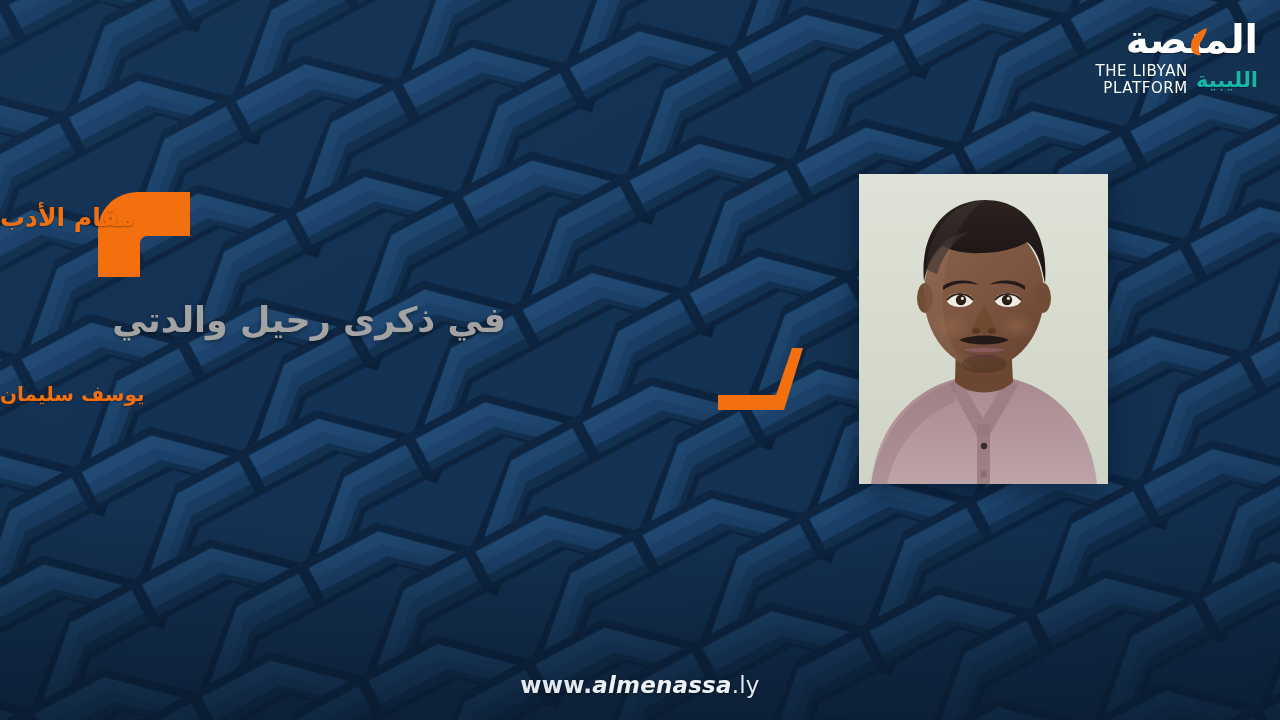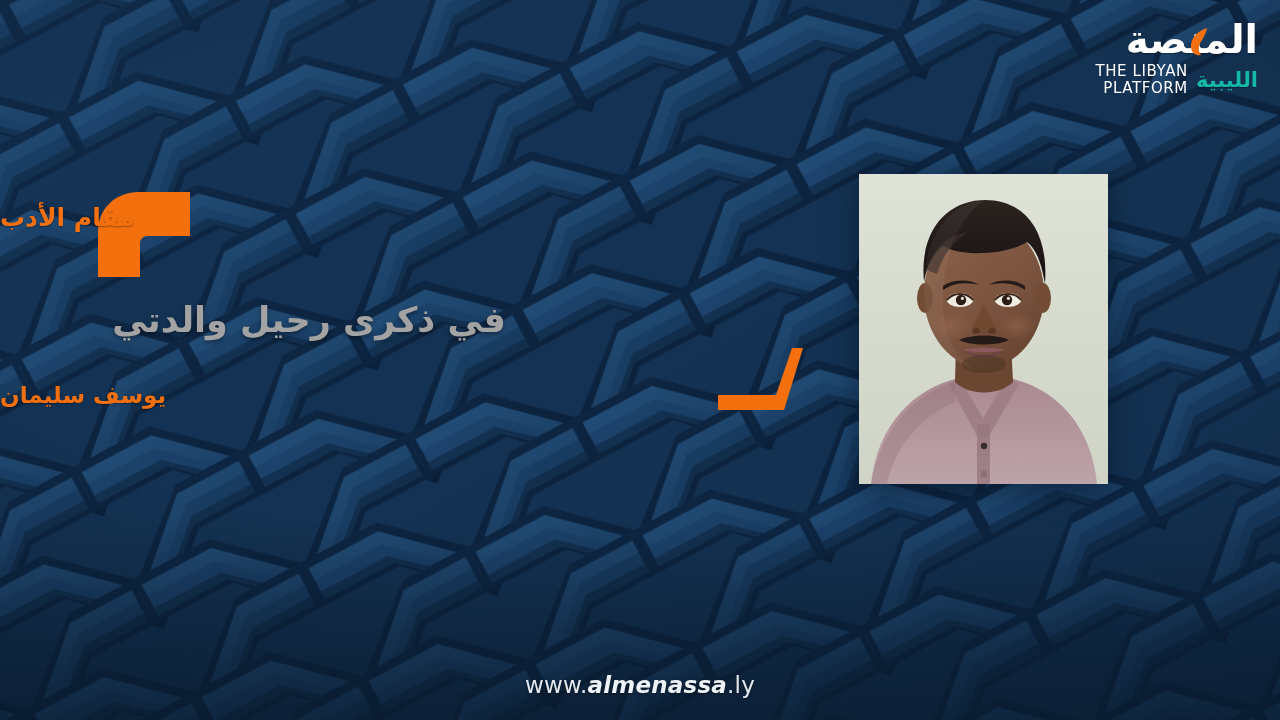--- a/index.html
+++ b/index.html
@@ -83,21 +83,21 @@
   .headline{
     position:absolute; top:276px; left:0; width:618px;
     text-align:center;
     font-size:35px; font-weight:bold; color:#a3a3a3;
     line-height:1.25;
     text-shadow:0 2px 4px rgba(0,0,0,.4);
   }
   .byline{
     position:absolute; top:382px; left:0; width:300px;
     text-align:left;
-    font-size:23px; font-weight:bold; color:#f4700f;
+    font-size:20px; font-weight:bold; color:#f4700f;
     line-height:1.2;
     text-shadow:0 1px 2px rgba(0,0,0,.35);
   }
 
   
   .portrait{
     position:absolute; left:859px; top:174px;
     width:249px; height:310px;
     background:#d7dbcf;
     box-shadow:0 6px 26px rgba(5,18,34,.55);
@@ -107,21 +107,21 @@
 
   
   .site{
     position:absolute; left:0; right:0; top:672px;
     text-align:center;
     direction:ltr;
     font-size:23px; color:#eef3f8;
     letter-spacing:.2px;
     text-shadow:0 1px 3px rgba(0,0,0,.45);
   }
-  .site .w{font-weight:400;opacity:.95;}
+  .site .w{font-weight:700;opacity:.95;}
   .site .b{font-weight:bold;font-style:italic;}
   .site .t{font-weight:400;opacity:.95;}
 </style>
 </head>
 <body>
 
 <div class="card">
 
   <div class="bg">
     <svg viewBox="0 0 1280 720" preserveAspectRatio="none" aria-hidden="true">

